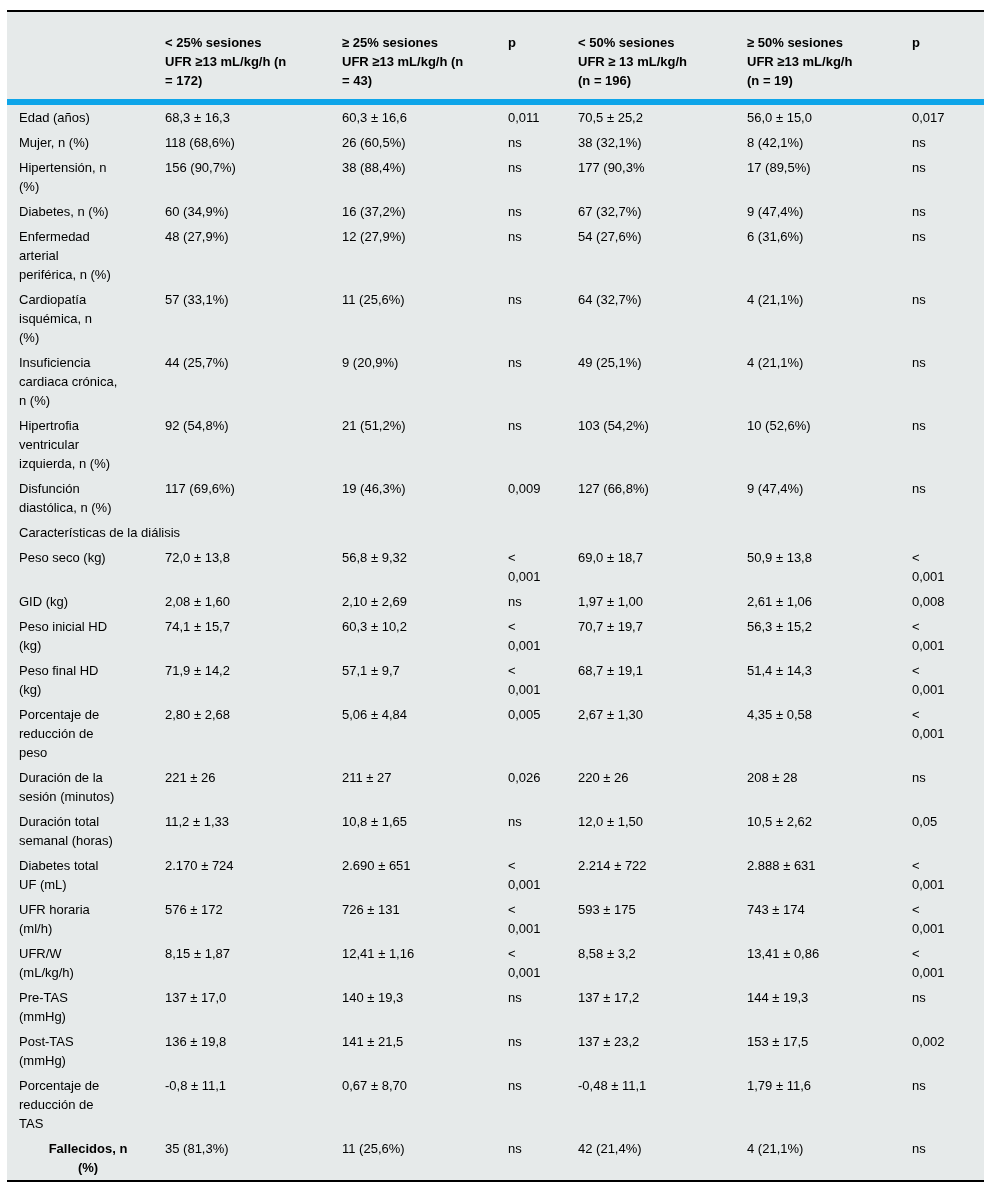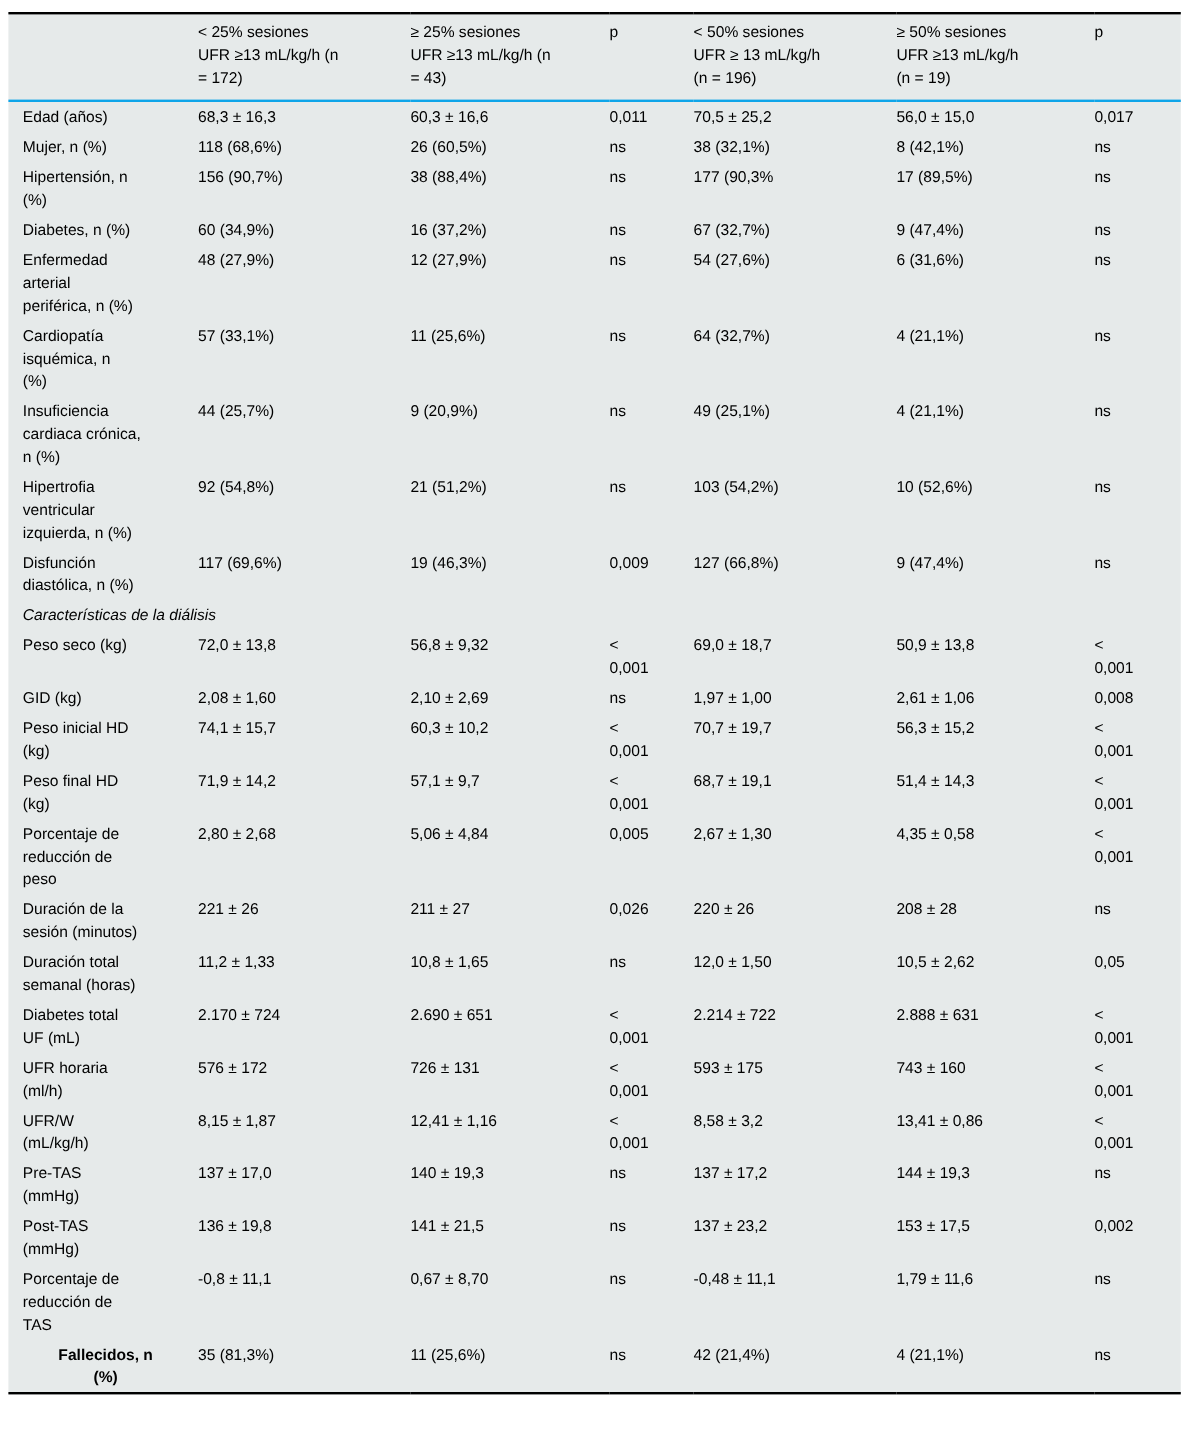--- a/index.html
+++ b/index.html
@@ -33,31 +33,31 @@
   table.clinical th,
   table.clinical td {
     text-align: left;
     vertical-align: top;
     font-weight: normal;
     white-space: pre-line;
     padding: 3px 8px 3px 0;
     overflow: hidden;
   }
   table.clinical thead th {
-    padding-top: 5px;
+    padding-top: 21px;
     padding-bottom: 9px;
-    border-bottom: 2px solid #0ea5e9;
+    border-bottom: 6px solid #0ea5e9;
+    font-weight: bold;
   }
   table.clinical th:first-child,
   table.clinical td:first-child {
     padding-left: 12px;
   }
   td.section-label {
     font-weight: bold;
-    font-style: italic;
   }
   td.row-label.bold {
     font-weight: bold;
     text-align: center;
   }
 </style>
 </head>
 <body>
 
 <div class="page">
@@ -275,21 +275,21 @@
 0,001</td>
           </tr>
           <tr>
             <td class="row-label">UFR horaria
 (ml/h)</td>
             <td class="cell">576 ± 172</td>
             <td class="cell">726 ± 131</td>
             <td class="cell p-col">&lt;
 0,001</td>
             <td class="cell">593 ± 175</td>
-            <td class="cell">743 ± 160</td>
+            <td class="cell">743 ± 174</td>
             <td class="cell p-col">&lt;
 0,001</td>
           </tr>
           <tr>
             <td class="row-label">UFR/W
 (mL/kg/h)</td>
             <td class="cell">8,15 ± 1,87</td>
             <td class="cell">12,41 ± 1,16</td>
             <td class="cell p-col">&lt;
 0,001</td>

